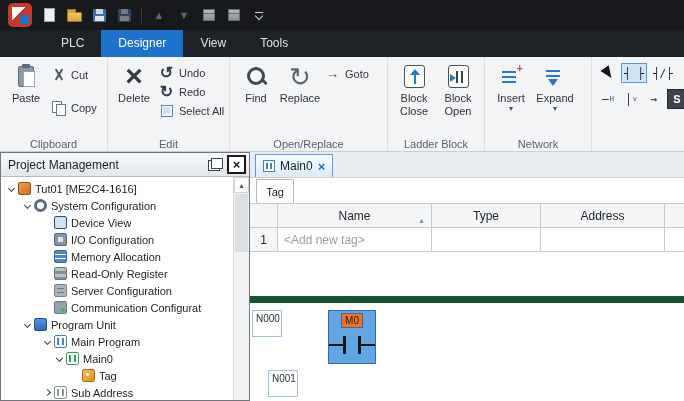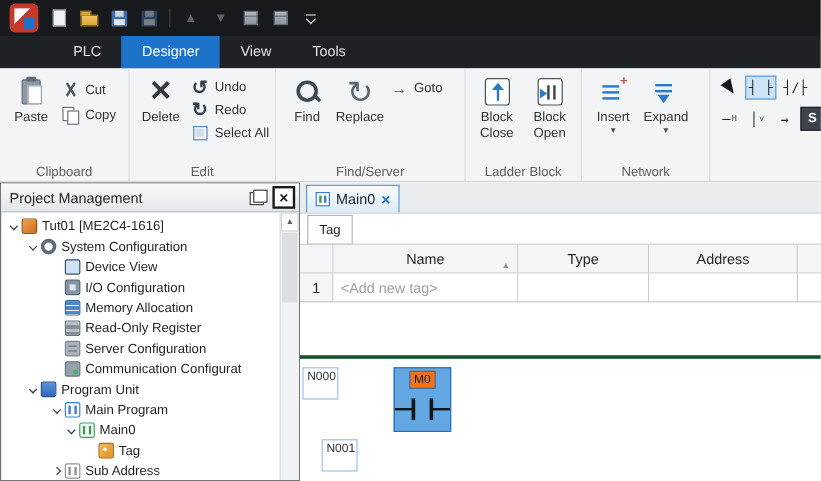--- a/index.html
+++ b/index.html
@@ -33,21 +33,21 @@
   .tabbar{position:absolute;top:30px;left:0;width:100%;height:27px;background:#1e2126;display:flex;padding-left:44px;}
   .rtab{padding:0 17px;line-height:27px;font-size:12px;color:#dfe3e8;cursor:default;}
   .rtab.active{background:#1d73c9;color:#fff;}
 
   
   .ribbon{position:absolute;top:57px;left:0;width:100%;height:95px;background:#f3f4f6;border-bottom:1px solid #c9ced3;display:flex;}
   .rgroup{position:relative;height:100%;border-right:1px solid #dcdfe3;padding:3px 2px 16px 4px;display:flex;align-items:flex-start;flex:none;}
   .glabel{position:absolute;bottom:1px;left:0;right:0;text-align:center;font-size:11px;color:#5a6067;}
   .rb-big{display:flex;flex-direction:column;align-items:center;gap:2px;padding:3px 1px;font-size:11px;color:#2f3338;min-width:44px;text-align:center;line-height:1.15;}
   .bicon{height:27px;display:flex;align-items:center;justify-content:center;}
-  .smallcol{display:flex;flex-direction:column;gap:6px;padding-top:7px;padding-left:3px;}
+  .smallcol{display:flex;flex-direction:column;gap:18px;padding-top:7px;padding-left:3px;}
   .rb-small{display:flex;align-items:center;gap:5px;font-size:11px;color:#2f3338;white-space:nowrap;}
   .sic{width:15px;height:15px;display:flex;align-items:center;justify-content:center;flex:none;}
   .ddchev{font-size:8px;color:#4a5056;line-height:3px;}
   .ddchev::before{content:"\25BE";}
 
   .ic-paste{width:16px;height:21px;background:#8d9aa6;border:1px solid #5d6a76;border-radius:2px;position:relative;}
   .ic-paste::before{content:"";position:absolute;left:3px;top:-3px;width:8px;height:4px;background:#5d6a76;border-radius:1px;}
   .ic-paste::after{content:"";position:absolute;left:4px;top:4px;width:10px;height:14px;background:#fff;border:1px solid #9aa4ae;}
   .ic-cut{position:relative;width:14px;height:14px;}
   .ic-cut::before,.ic-cut::after{content:"";position:absolute;left:6px;top:0;width:2px;height:13px;background:#4a5560;border-radius:1px;}
@@ -140,21 +140,21 @@
   .gcell.hdr{background:#f4f5f7;}
   .gcell.num{width:28px;background:#f4f5f7;}
   .gcell.cname{width:154px;}
   .gcell.ctype{width:109px;}
   .gcell.caddr{width:124px;}
   .gcell.cextra{flex:1;border-right:none;}
   .gcell.left{justify-content:flex-start;padding-left:6px;}
   .placeholder{color:#9aa0a6;}
   .sortarrow{position:absolute;right:6px;top:8px;}
   .sortarrow::before{content:"\25B2";font-size:7px;color:#8a9097;}
-  .ladder{position:absolute;left:0;top:144px;width:434px;height:105px;background:#fff;border-top:3px solid #14532d;}
+  .ladder{position:absolute;left:0;top:144px;width:434px;height:105px;background:#fff;border-top:7px solid #14532d;}
   .netbox{position:absolute;left:2px;width:30px;height:27px;border:1px solid #9fc1e8;font-size:10px;color:#2b3238;padding:2px 0 0 3px;background:#fff;}
   .contactcell{position:absolute;left:78px;top:7px;width:48px;height:54px;background:#62a7e2;border:1px solid #2e6db5;}
   .operand{position:absolute;left:50%;transform:translateX(-50%);top:2px;font-size:10px;color:#071f38;padding:0 3px;border:1px solid #2e6db5;background:#f97316;white-space:nowrap;line-height:13px;}
   .cseg{position:absolute;background:#10151a;}
   .cl{left:0;top:33px;width:15px;height:2px;}
   .cr{right:0;top:33px;width:15px;height:2px;}
   .cb1{left:14px;top:25px;width:3px;height:18px;}
   .cb2{right:14px;top:25px;width:3px;height:18px;}
 </style>
 </head>
@@ -274,21 +274,21 @@
         <span>Replace</span>
       </div>
       <div class="smallcol" style="padding-top:6px;">
         <div class="rb-small">
           <span class="sic">
               <span class="ic-goto"></span>
             </span>
           <span>Goto</span>
         </div>
       </div>
-      <div class="glabel">Find/Server</div>
+      <div class="glabel">Open/Replace</div>
     </div>
 
     <div class="rgroup" style="width:97px;">
       <div class="rb-big">
         <div class="bicon">
             <span class="ic-bclose"></span>
           </div>
         <span style="width:40px;">Block Close</span>
       </div>
       <div class="rb-big">

